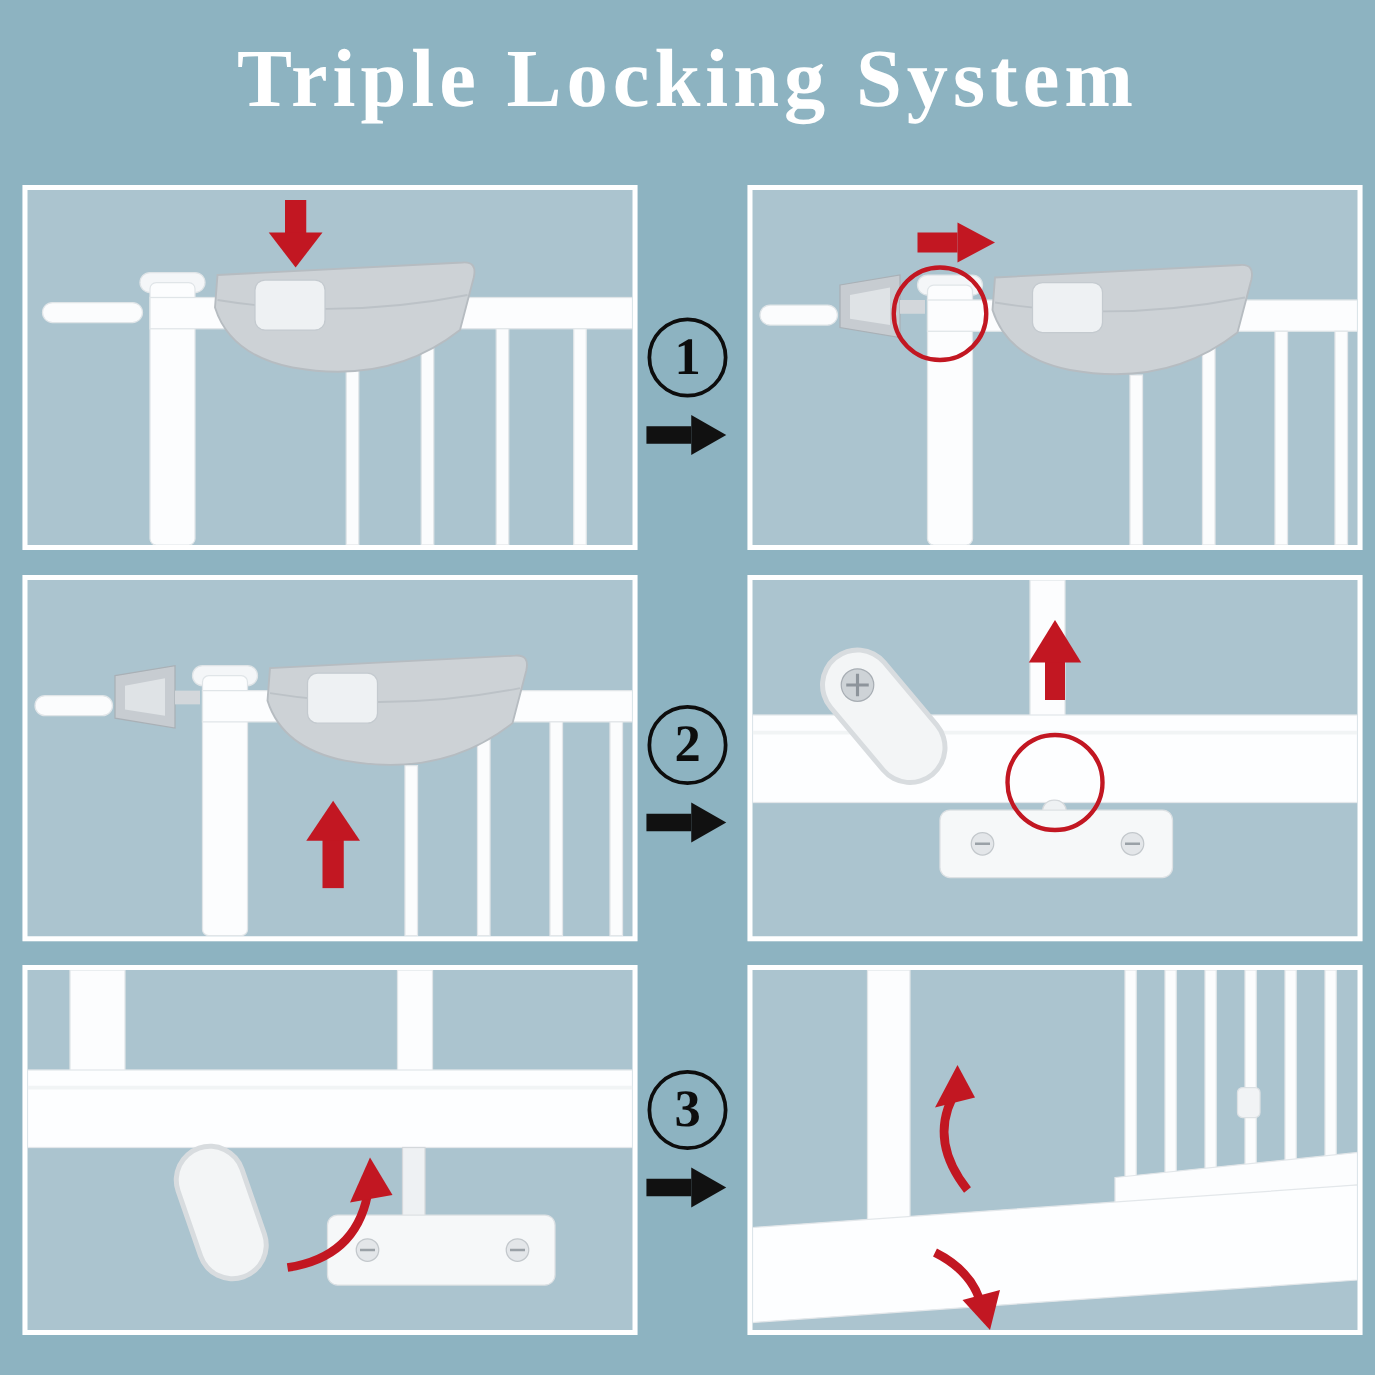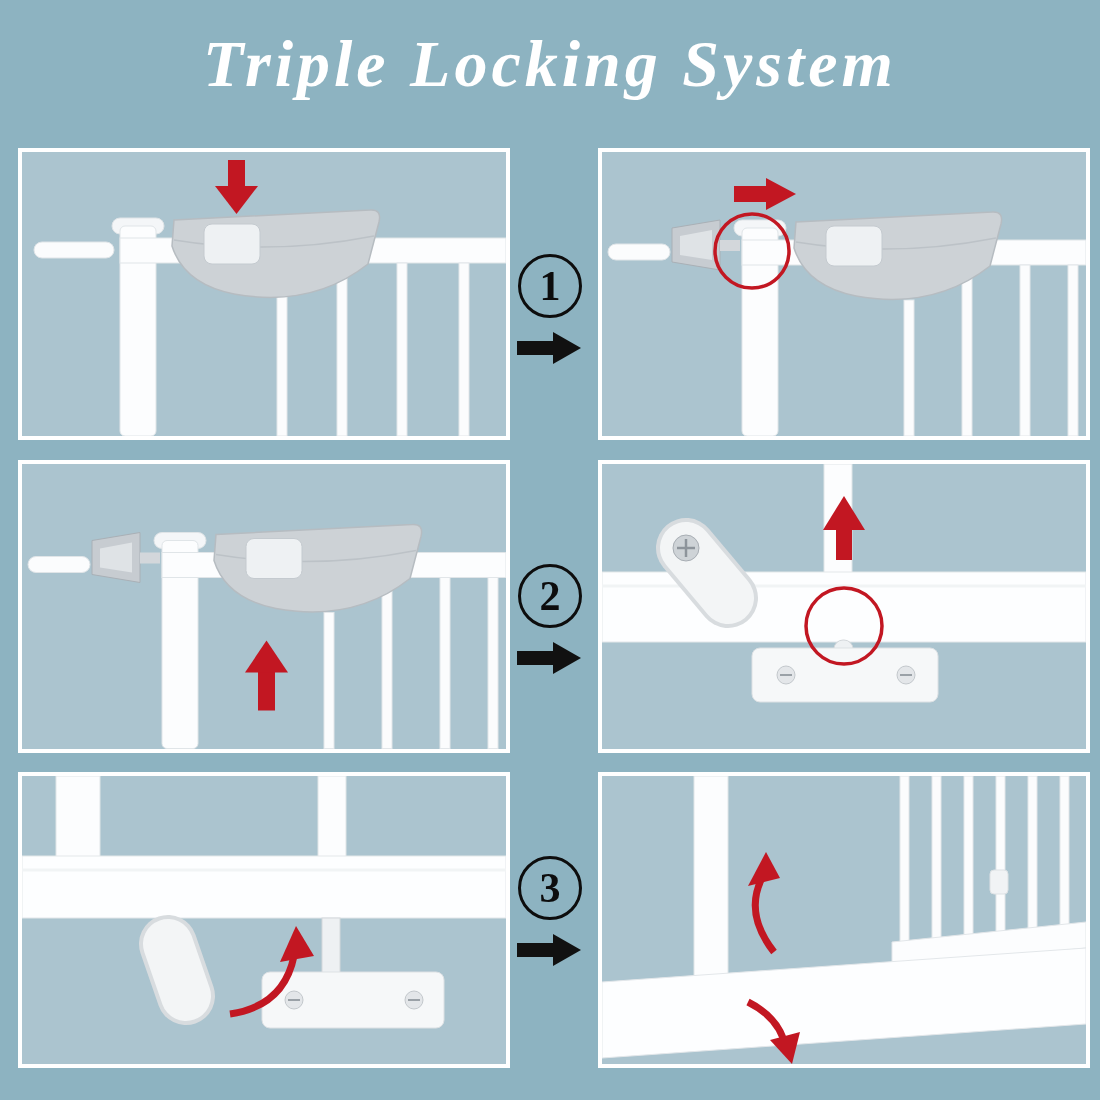--- a/index.html
+++ b/index.html
@@ -4,21 +4,21 @@
 <style>
   html,body{margin:0;padding:0;}
   body{
     width:1100px;height:1100px;position:relative;overflow:hidden;
     background:#8db3c1;
     font-family:"Liberation Serif", serif;
   }
   .title{
     position:absolute;top:26px;left:0;width:100%;
     text-align:center;color:#ffffff;font-weight:bold;
-    font-size:66px;letter-spacing:4px;font-style:italic;
+    font-size:66px;letter-spacing:4px;
   }
   .panel{
     position:absolute;background:#abc4cf;border:4px solid #ffffff;
     overflow:hidden;
   }
   .panel svg{display:block;width:100%;height:100%;}
   #p1{left:18px;top:148px;width:484px;height:284px;}
   #p2{left:598px;top:148px;width:484px;height:284px;}
   #p3{left:18px;top:460px;width:484px;height:285px;}
   #p4{left:598px;top:460px;width:484px;height:285px;}

